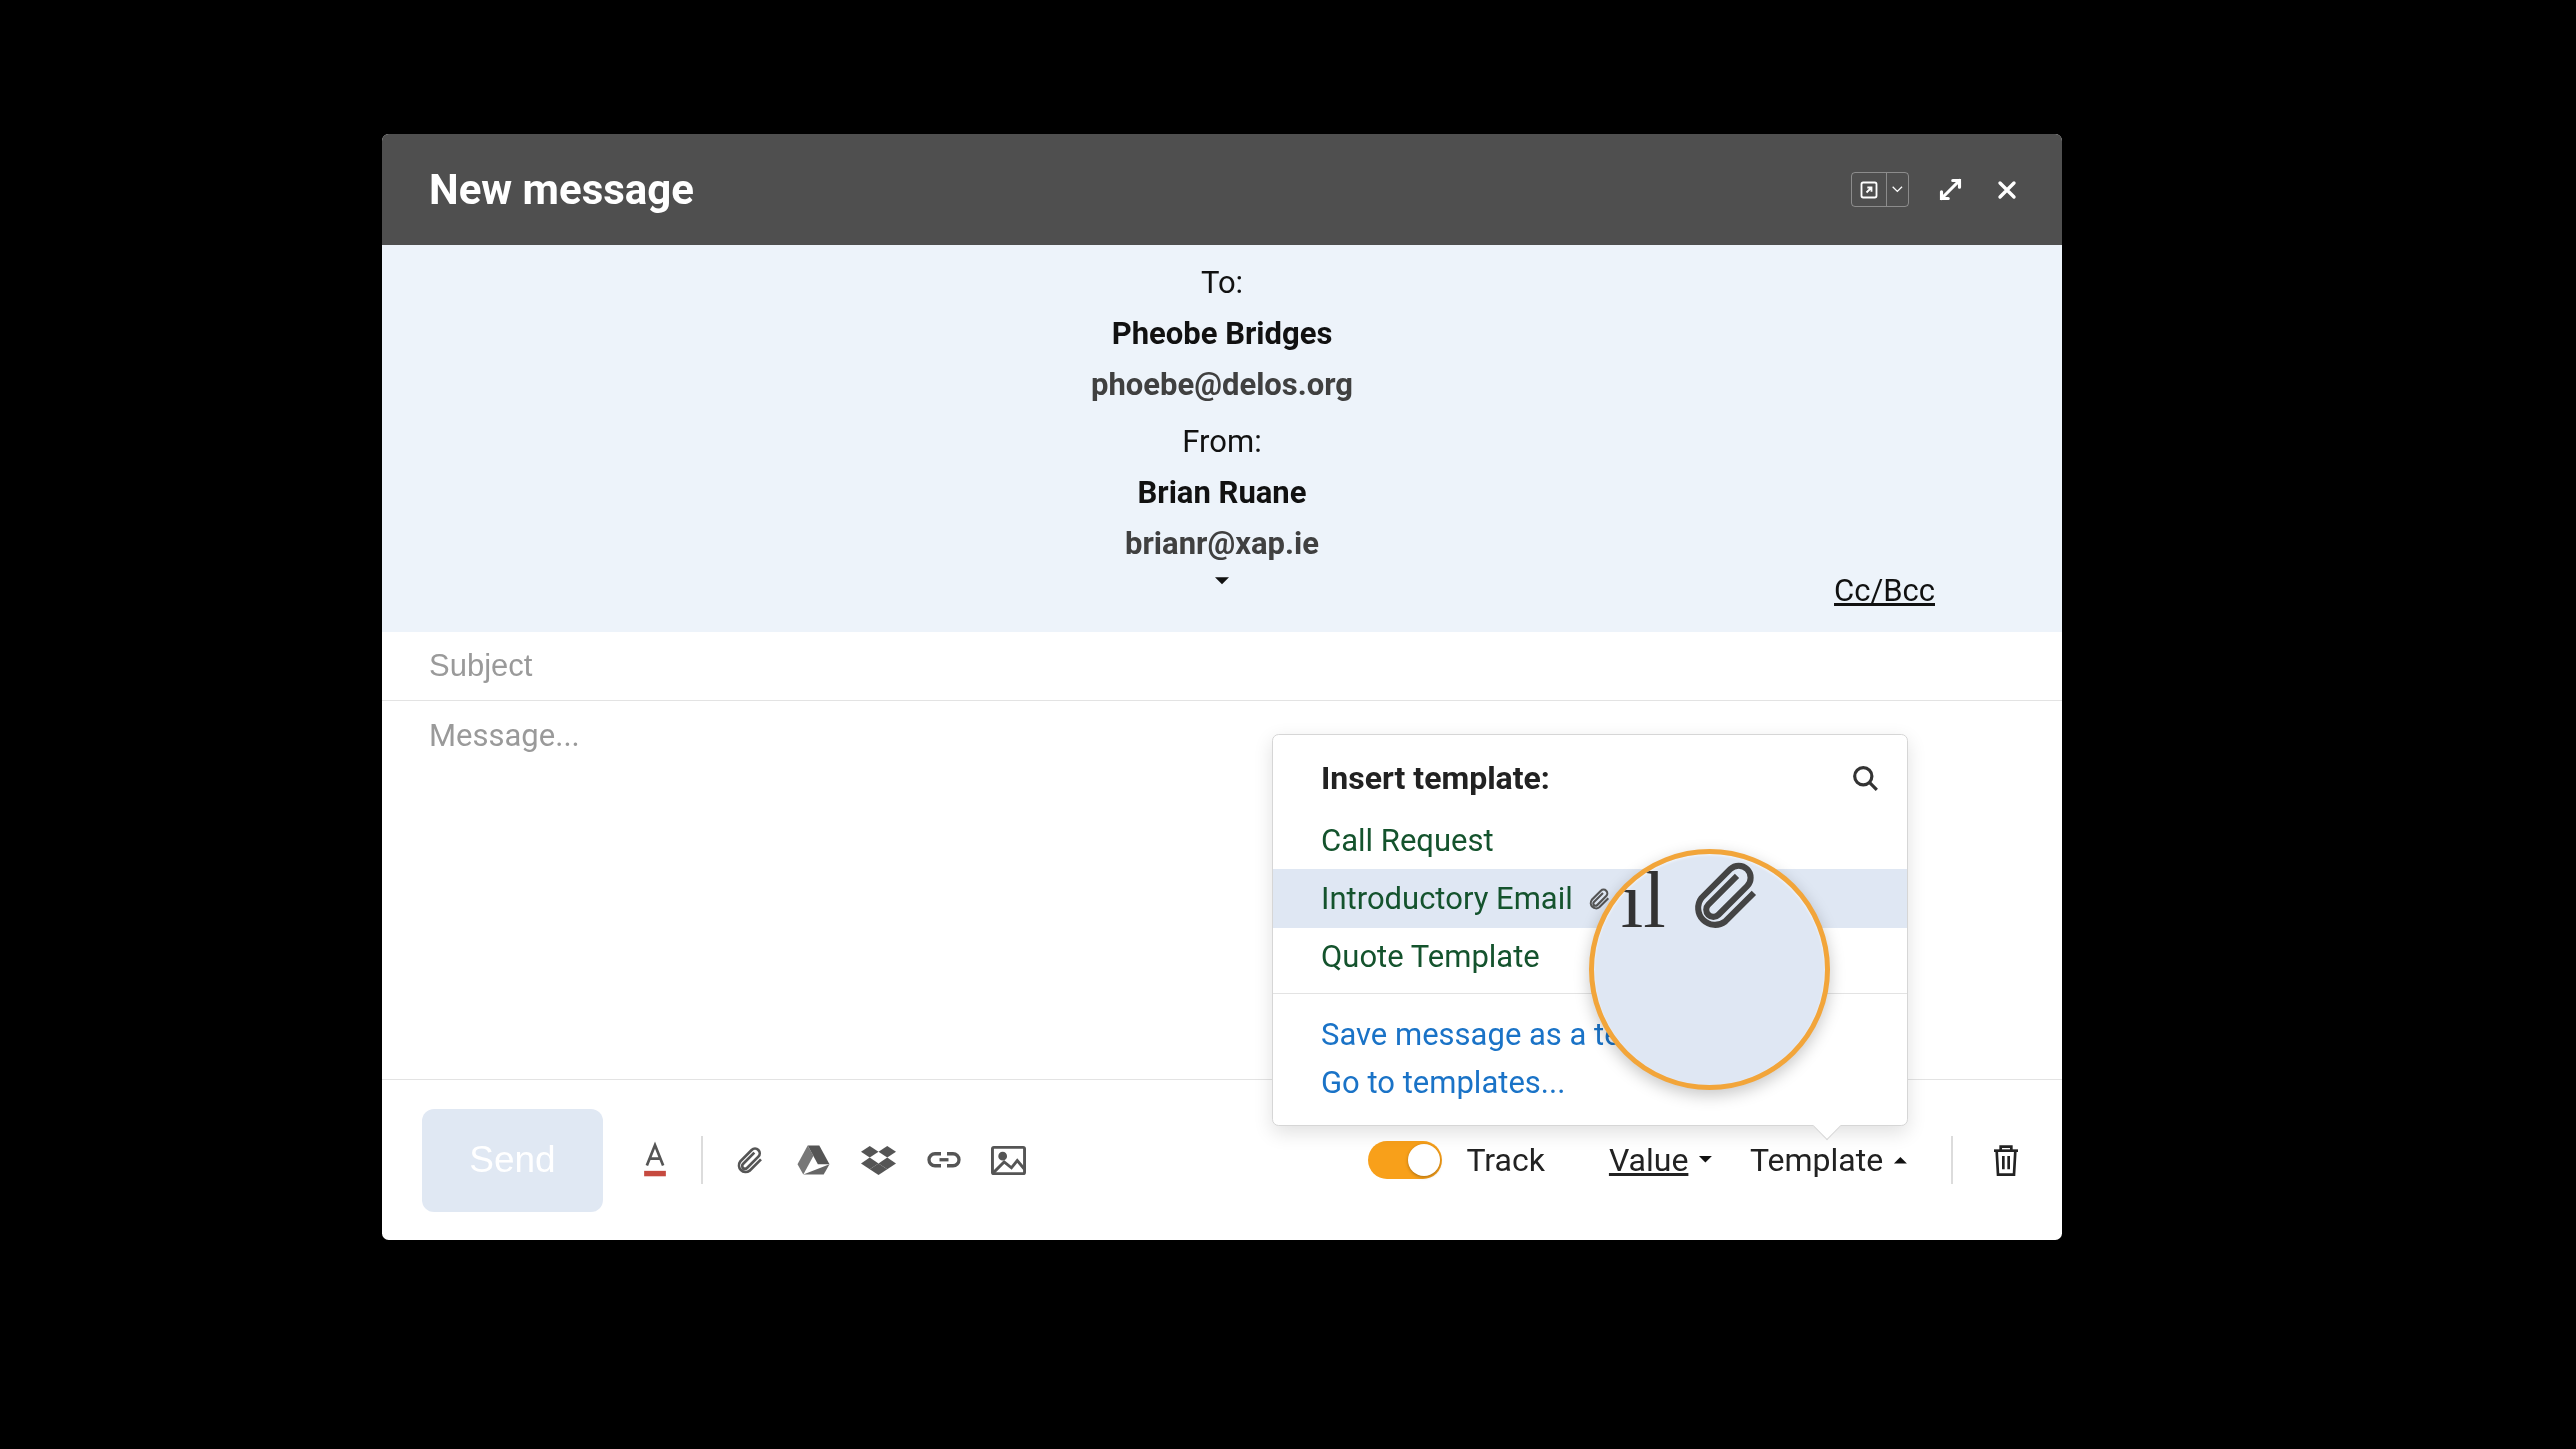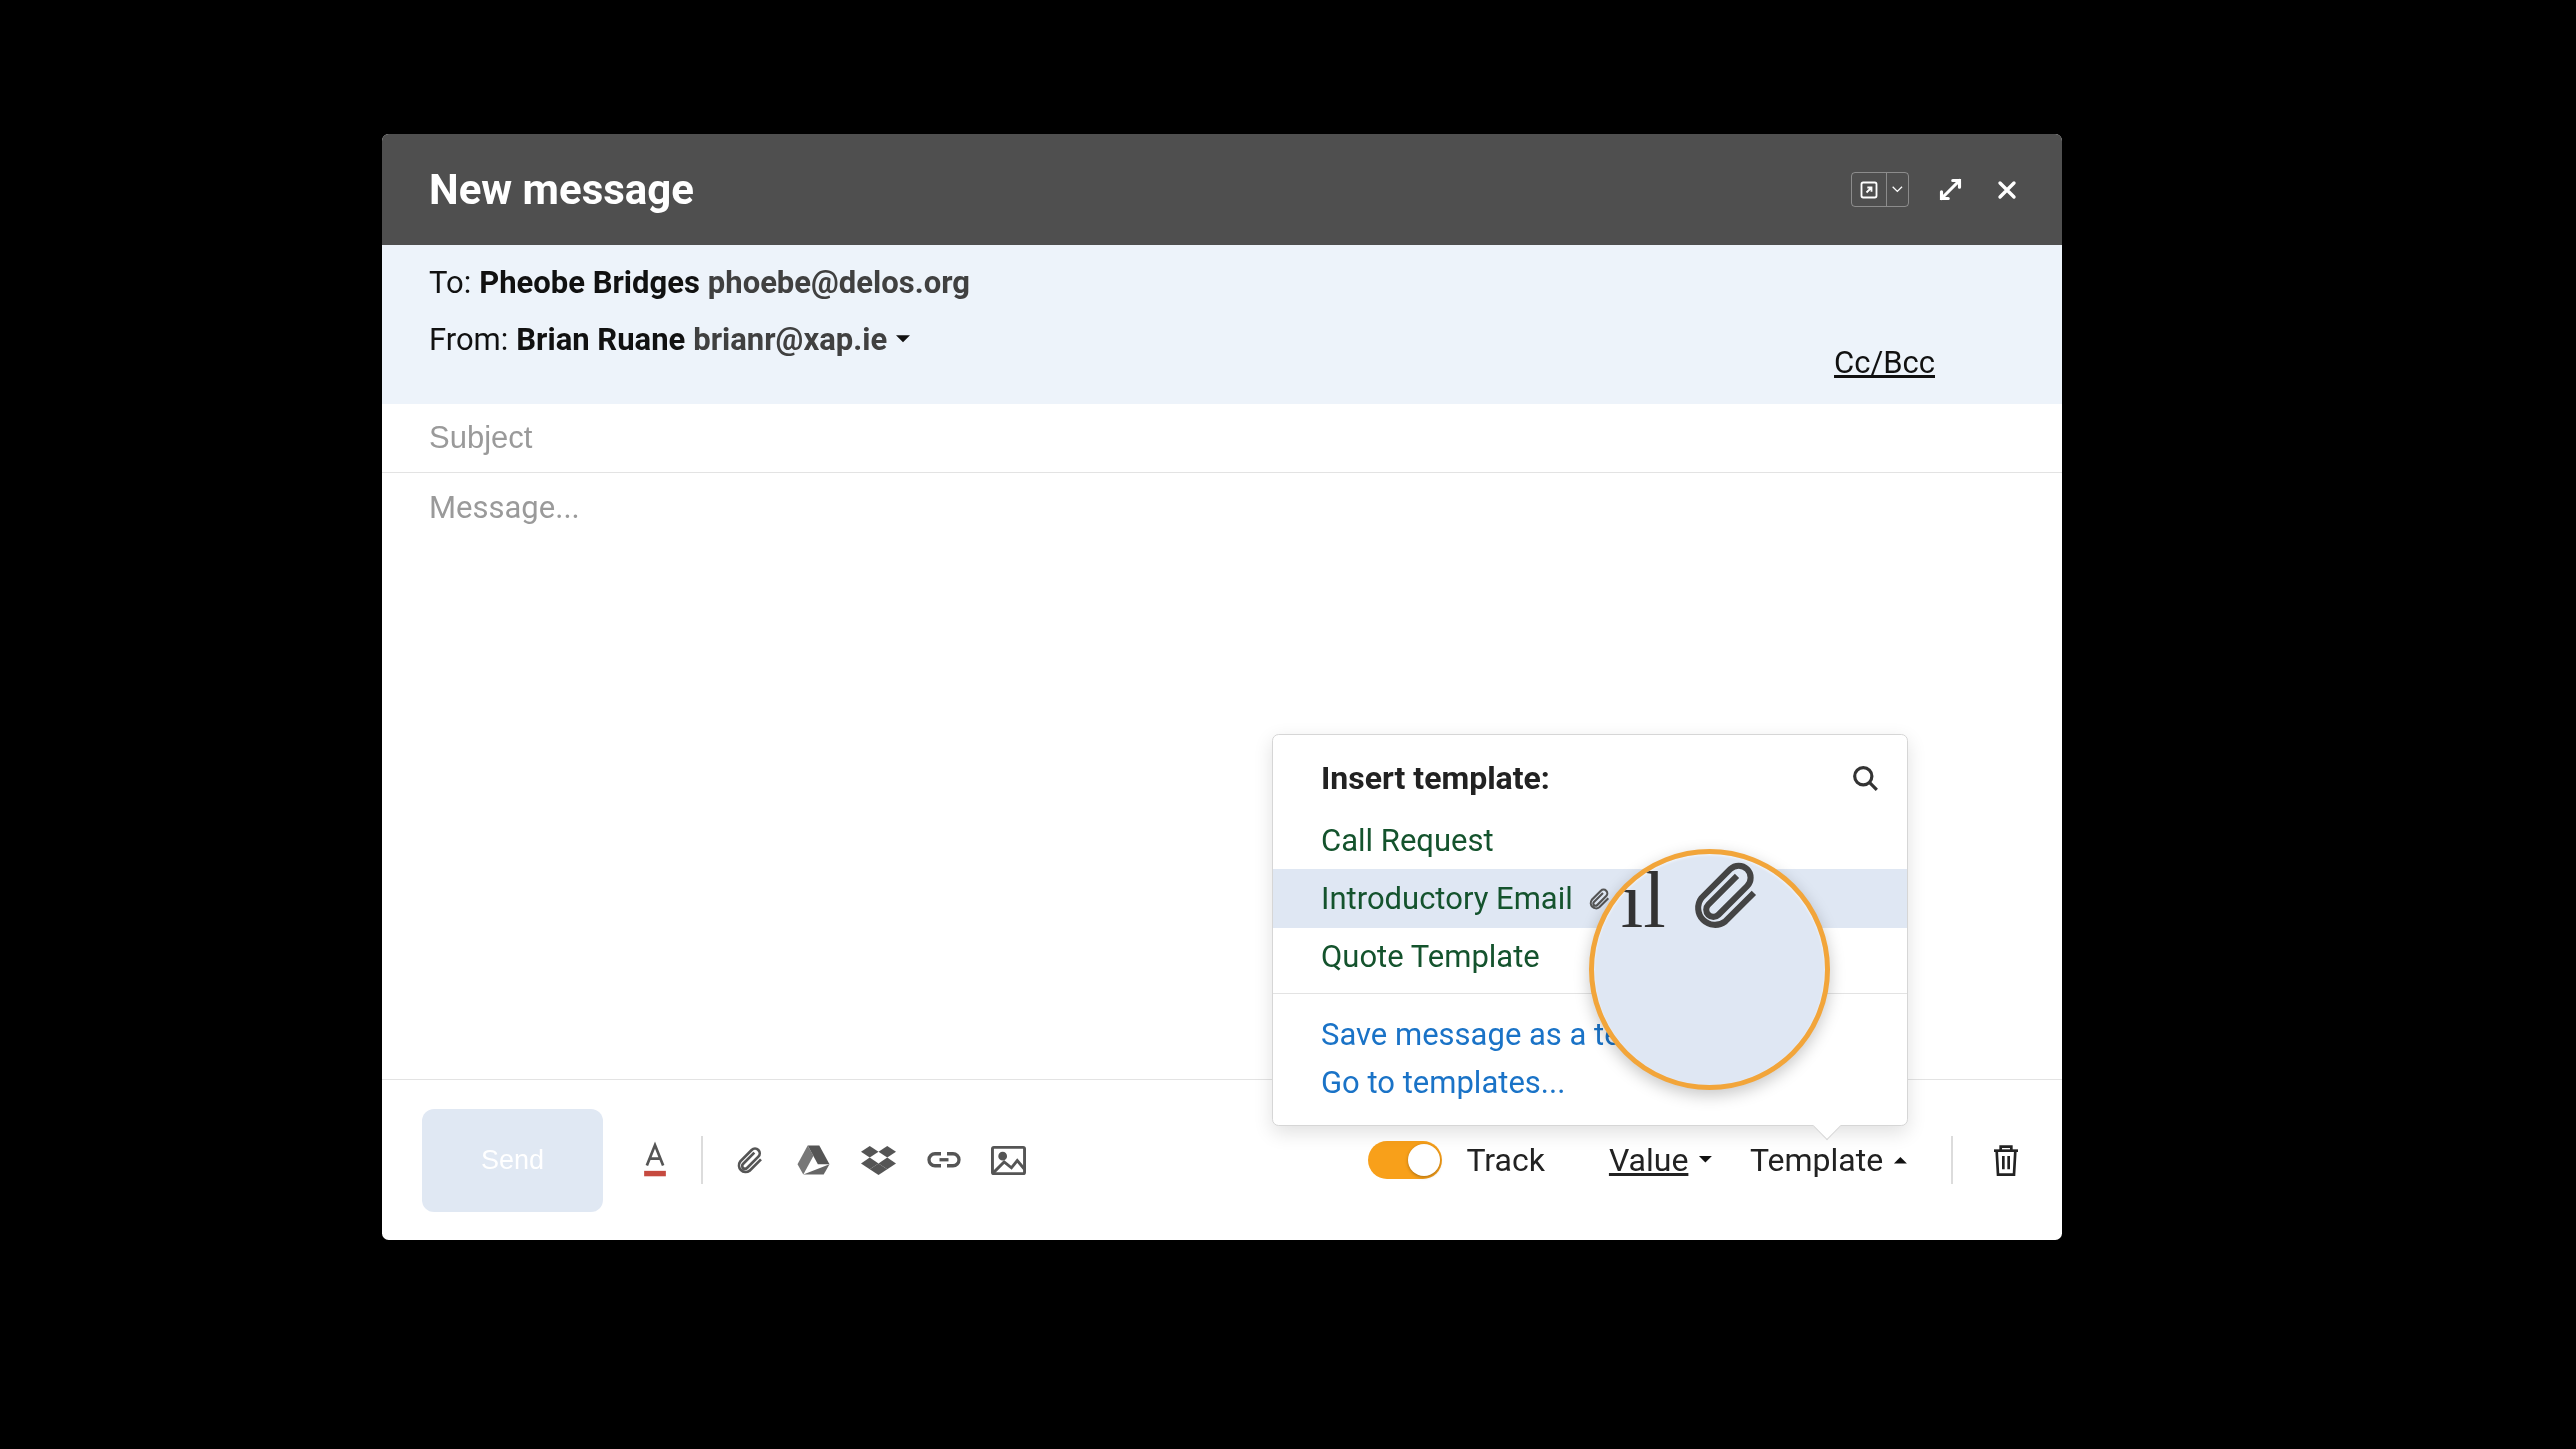--- a/index.html
+++ b/index.html
@@ -70,24 +70,25 @@
     cursor: pointer;
   }
   .addr-block {
     background: #edf3fa;
     padding: 19px 47px 25.5px 47px;
     position: relative;
   }
   .addr-row {
     display: flex;
     align-items: center;
-    gap: 8px;
+    gap: 14px;
     font-size: 31px;
     color: #111;
     margin-bottom: 20px;
+    flex-direction: column;
   }
   .addr-row:last-child { margin-bottom: 0; }
   .addr-label { color: #111; font-weight: 400; }
   .addr-name { font-weight: 700; }
   .addr-email { color: #404040; font-weight: 700; }
   .ccbcc {
     position: absolute;
     right: 127px;
     bottom: 23px;
     font-size: 31px;
@@ -123,21 +124,21 @@
     display: flex;
     align-items: center;
     padding: 0 40px;
     gap: 24px;
   }
   .send-btn {
     width: 181px;
     height: 103px;
     background: #dfe7f3;
     color: #fff;
-    font-size: 27px;
+    font-size: 37px;
     font-weight: 400;
     border: none;
     border-radius: 12px;
     cursor: pointer;
     opacity: 0.95;
   }
   .tool-icons {
     display: flex;
     align-items: center;
     gap: 27px;

